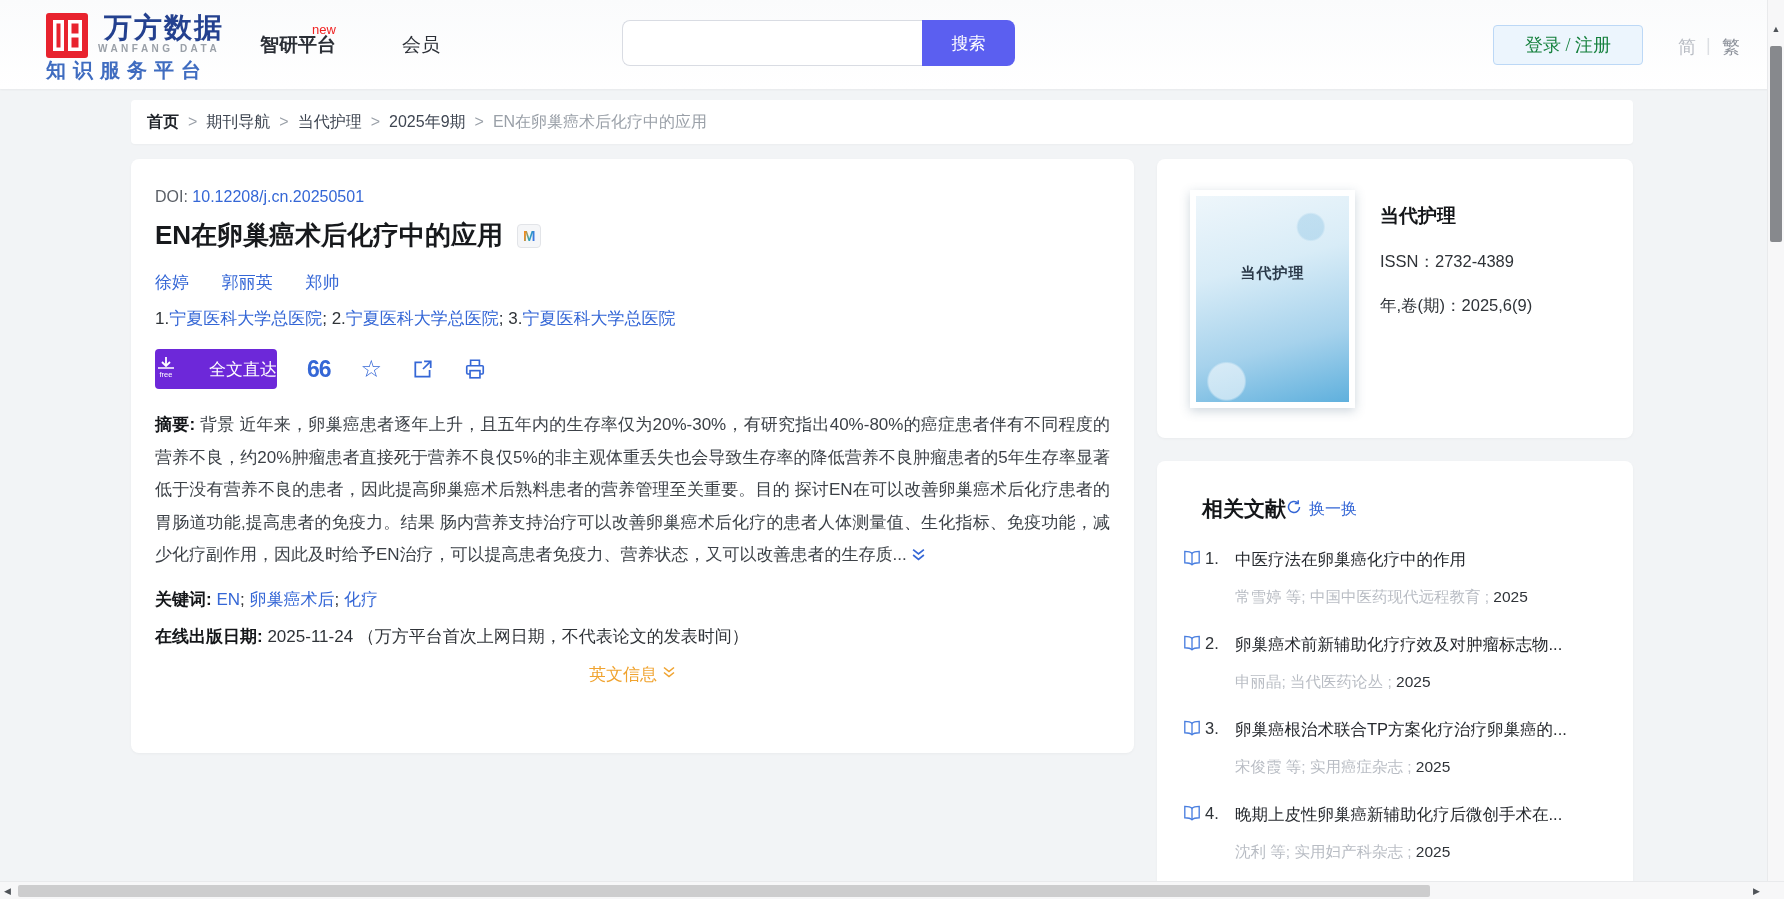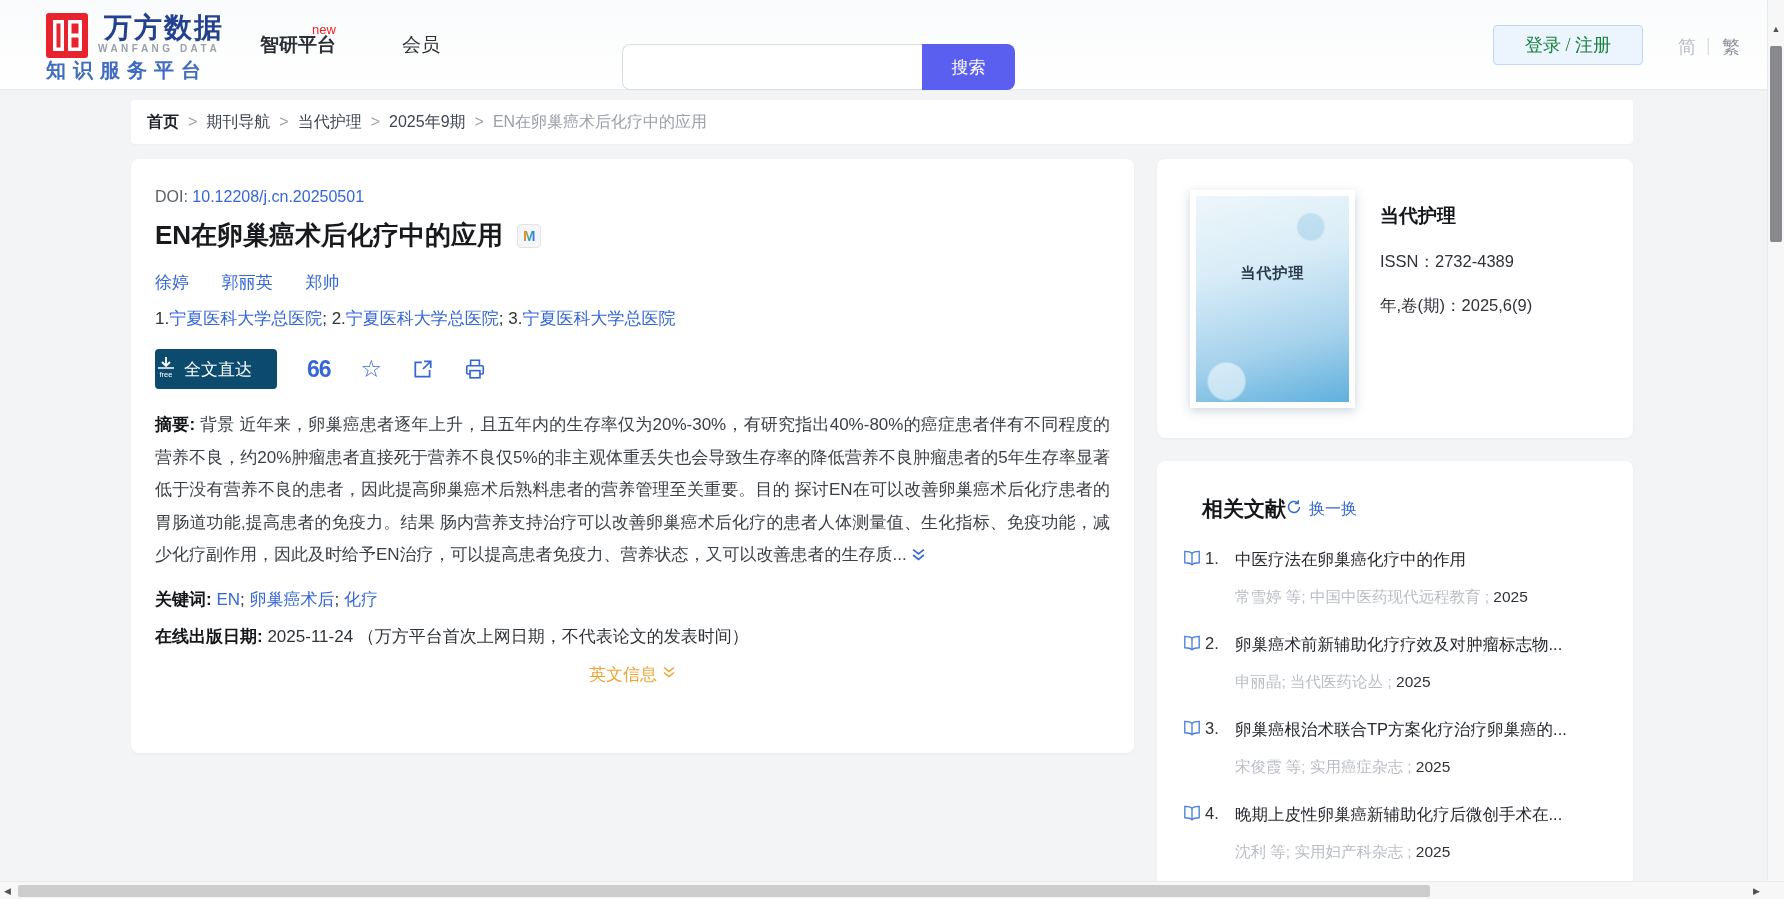--- a/index.html
+++ b/index.html
@@ -16,21 +16,21 @@
   .logo { position:absolute; left:46px; top:13px; display:flex; cursor:pointer; }
   .logo-text { margin-left:10px; }
   .brand-cn { font-size:28px; font-weight:bold; color:#24418f; letter-spacing:2px; line-height:30px;margin-left:6px; }
   .brand-en { font-size:10px; font-weight:bold; color:#9aa0a8; letter-spacing:3.5px; }
   .tagline { position:absolute; left:46px; top:57px; font-size:20px; font-weight:bold;
     color:#3f6cc0; letter-spacing:7px; }
   .nav-item { position:absolute; top:32px; font-size:19px; color:#2b2f36; cursor:pointer; }
   .nav-zhiyan { left:260px;font-weight:bold; }
   .nav-member { left:402px; }
   .new-badge { position:absolute; left:312px; top:22px; font-size:13px; color:#f02222;text-align:right; }
-  .search-wrap { position:absolute; left:622px; top:20px; height:39px; display:flex;margin-top:24px; }
+  .search-wrap { position:absolute; left:622px; top:20px; height:39px; display:flex; }
   .search-input { width:300px; height:46px; border:1px solid #d9dce3; border-right:none;
     border-radius:8px 0 0 8px; outline:none; font-size:16px; padding:0 12px; background:#fff; }
   .search-btn { width:93px; height:46px; border:none; background:#5b5ff0; color:#fff;
     font-size:17px; border-radius:0 8px 8px 0; cursor:pointer; font-family:inherit; }
   .login-btn { position:absolute; left:1493px; top:25px; width:150px; height:40px;
     background:#ecf5fd; border:1px solid #bcd8f6; border-radius:4px; color:#15803d;
     font-size:18px; cursor:pointer; font-family:Liberation Serif, serif; }
   .lang { position:absolute; top:35px; font-size:18px; cursor:pointer; }
   .lang-s { left:1678px; color:#b9bdc4; }
   .lang-div { left:1706px; color:#dcdfe3; cursor:default; }
@@ -55,22 +55,22 @@
     background:#f5f6f8; display:inline-flex; align-items:center; justify-content:center;
     font-weight:bold; font-size:15px; cursor:pointer;
     }
   .m-badge span { background:linear-gradient(100deg,#f08c1e 20%,#2aa7b8 55%,#3b77e3 85%);
     -webkit-background-clip:text; background-clip:text; color:transparent; }
   .authors { margin-top:18px; font-size:17px; }
   .author-link { color:#3567d6; margin-right:28px; cursor:pointer; }
   .affils { margin-top:13px; font-size:17px; color:#2f3338; }
   .affil-link { color:#3567d6; cursor:pointer; }
   .actions { margin-top:19px; display:flex; align-items:center; }
-  .fulltext-btn { width:122px; height:40px; background:#0c4a6e; border:none; border-radius:4px;
-    color:#fff; font-size:17px; display:flex; align-items:center; justify-content:flex-start;
+  .fulltext-btn { width:122px; height:40px; background:#6d28d9; border:none; border-radius:4px;
+    color:#fff; font-size:17px; display:flex; align-items:center; justify-content:space-between;
     gap:7px; cursor:pointer; font-family:inherit; }
   .act-icon { margin-left:30px; color:#3567d6; cursor:pointer; display:inline-flex; align-items:center; }
   .quote-66 { font-size:23px; font-weight:bold; letter-spacing:-1px; line-height:20px; }
   .star { font-size:24px; line-height:22px; }
   .abstract { margin-top:20px; font-size:17px; line-height:32.5px; color:#3c4147; text-align:justify; }
   .abs-label { font-weight:bold; color:#141619; }
   .expand-ico { display:inline-block; margin-left:4px; vertical-align:-2px; cursor:pointer; }
   .kw-line { margin-top:14px; font-size:17px; }
   .kw-label,.date-label { font-weight:bold; color:#141619; }
   .kw-link { color:#3567d6; cursor:pointer; }

